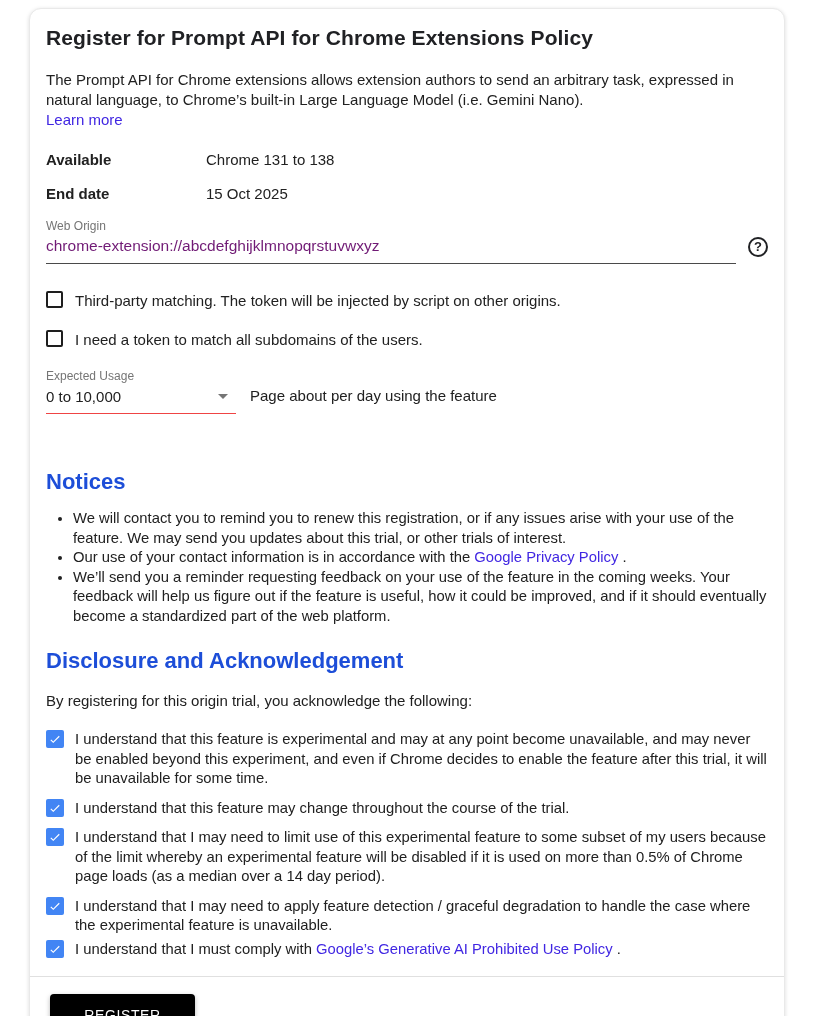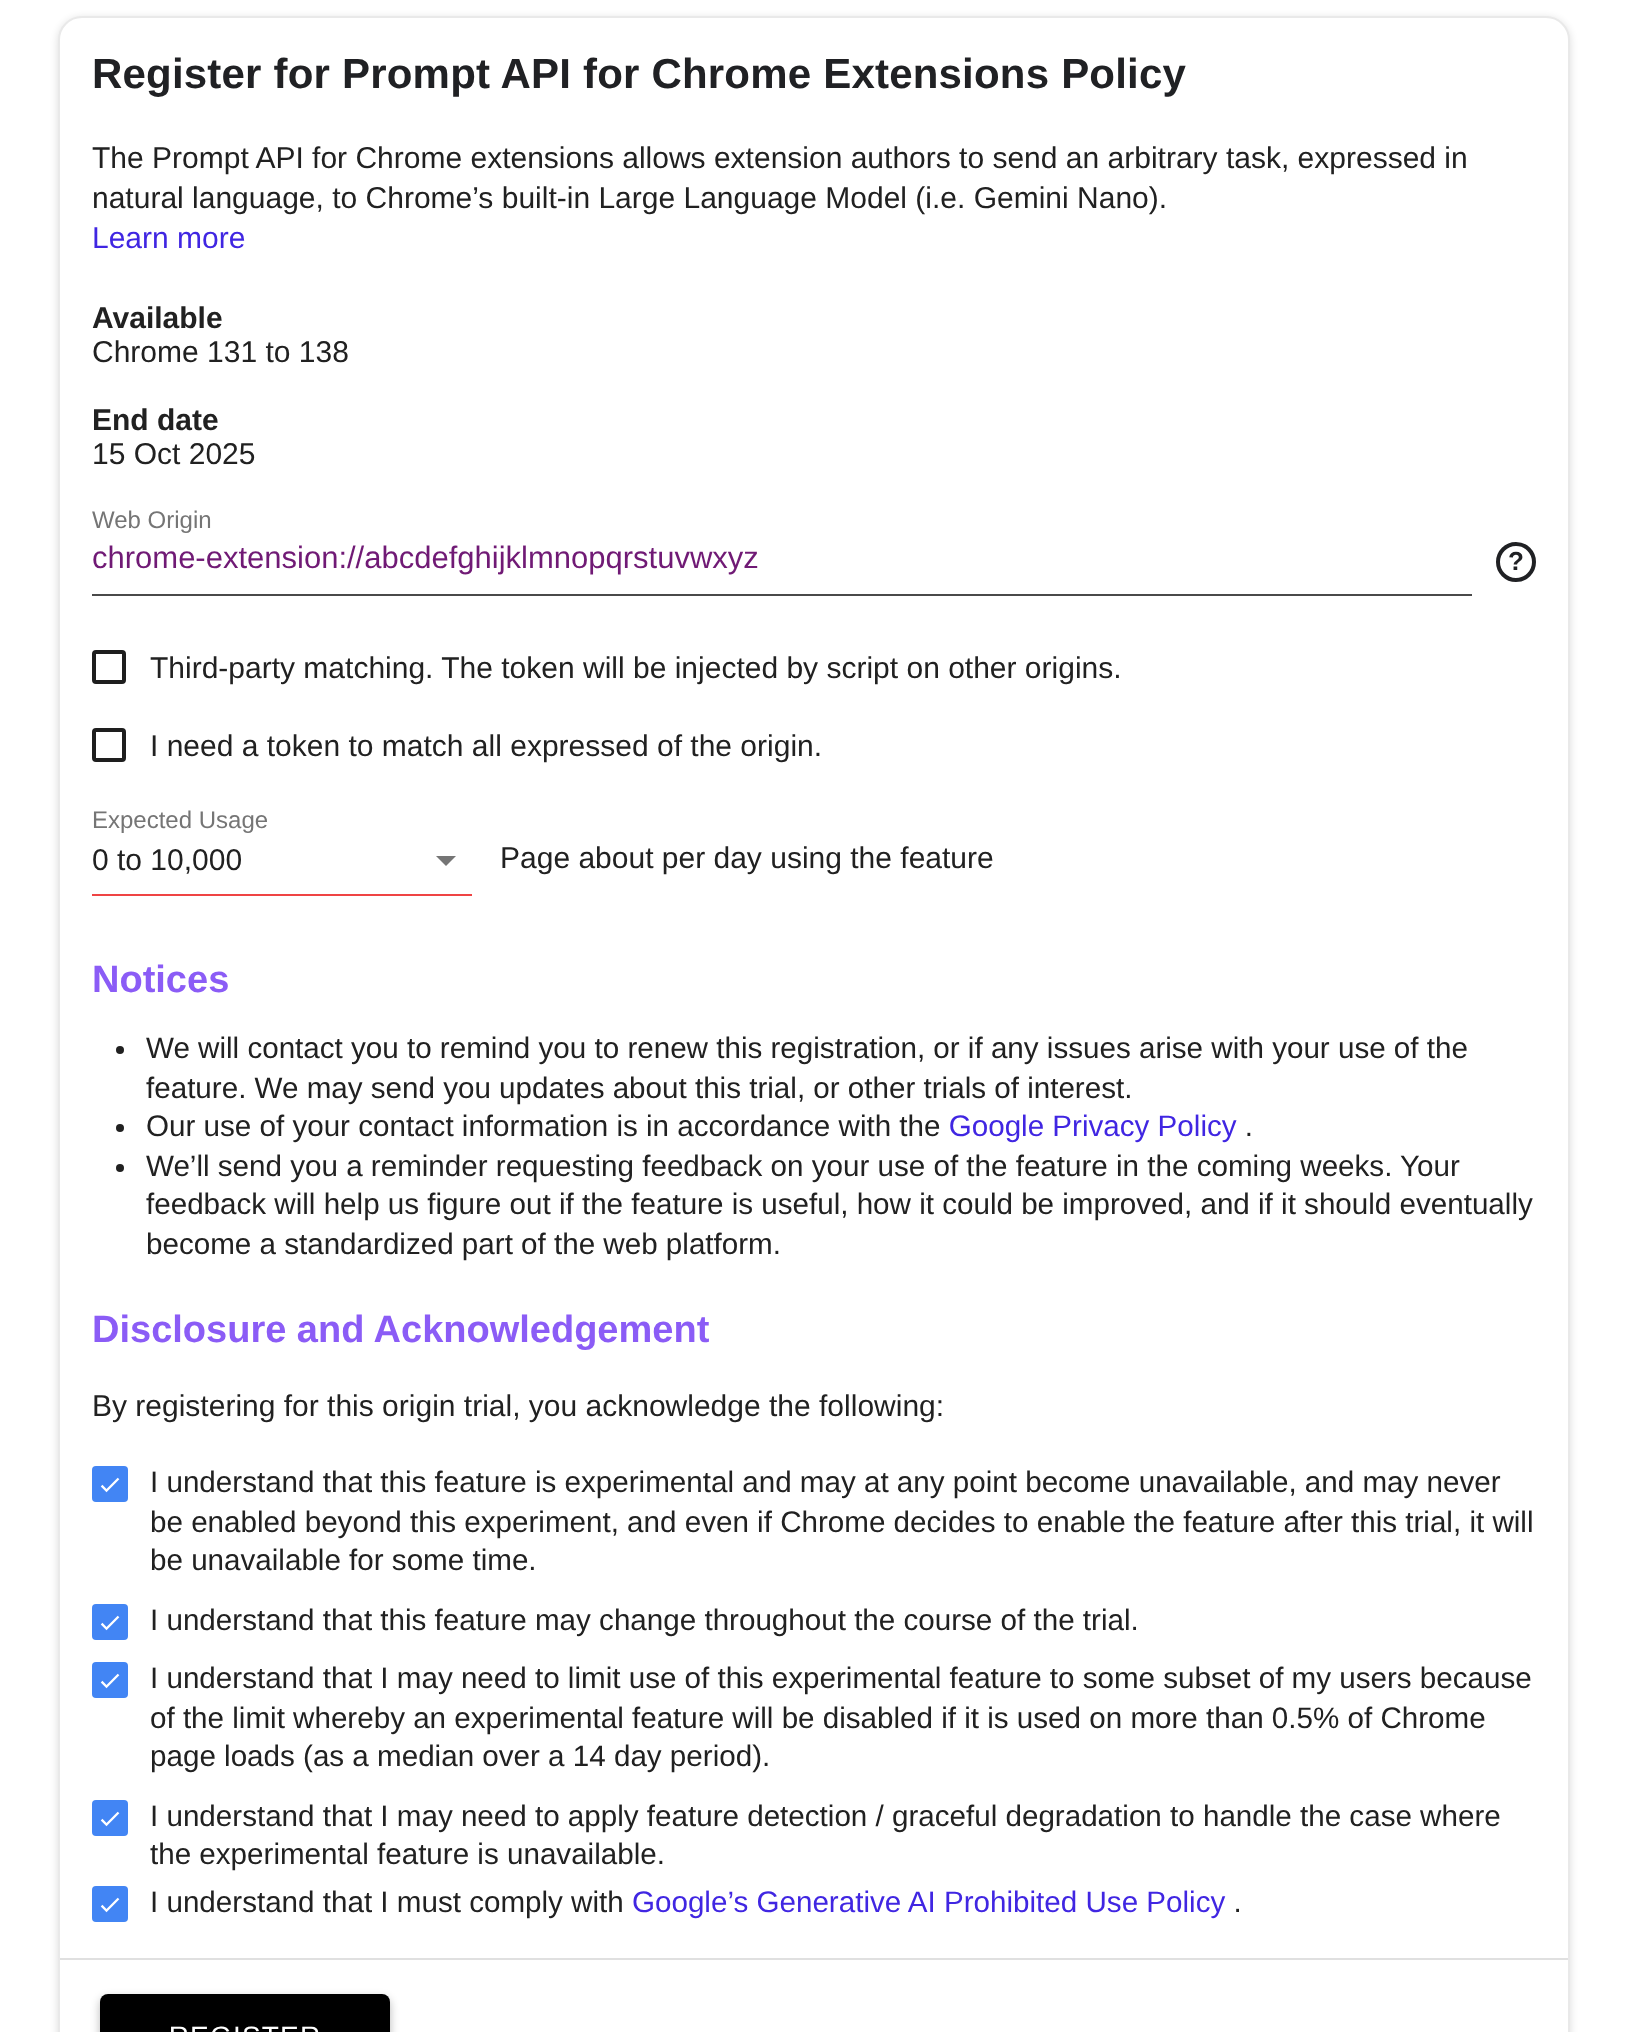--- a/index.html
+++ b/index.html
@@ -42,21 +42,20 @@
     display: inline-block;
     font-size: 15px;
     line-height: 20px;
   }
   .details { margin-top: 21px; }
   .detail-row {
     display: flex;
     align-items: baseline;
     margin-bottom: 17px;
     font-size: 15px;
-    flex-direction: column;
   }
   .detail-label { width: 160px; font-weight: 700; }
   .detail-value { color: #212121; }
 
   .field-label {
     display: block;
     font-size: 12px;
     line-height: 14px;
     color: #757575;
   }
@@ -144,24 +143,24 @@
     border-right: 5px solid transparent;
     border-top: 5px solid #757575;
     margin-right: 6px;
   }
   .usage-hint {
     font-size: 15px;
     margin: 18px 0 0 14px;
   }
 
   h2.section {
-    font-size: 19px;
+    font-size: 22px;
     font-weight: 700;
-    color: #8b5cf6;
-    margin: 32px 0 0 0;
+    color: #1d4ed8;
+    margin: 55px 0 0 0;
   }
   h2.section.disclosure { margin-top: 22px; }
   ul.notices {
     margin: 14px 0 0 0;
     padding-left: 27px;
     font-size: 14.8px;
     line-height: 19.5px;
   }
   ul.notices li { margin: 0; padding: 0; max-width: 700px; }
   p.intro {
@@ -232,21 +231,21 @@
   </div>
 
   <div class="options">
   <div class="option-row">
     <span class="cb"></span>
     <span class="opt-text">Third-party matching. The token will be injected by script on other origins.</span>
   </div>
 
   <div class="option-row">
     <span class="cb"></span>
-    <span class="opt-text">I need a token to match all expressed of the origin.</span>
+    <span class="opt-text">I need a token to match all subdomains of the users.</span>
   </div>
 </div>
 
   <div class="usage-row">
     <div class="select-group">
       <label class="field-label">Expected Usage</label>
       <div class="select-box">
         <span>0 to 10,000</span>
         <span class="select-arrow"></span>
       </div>

